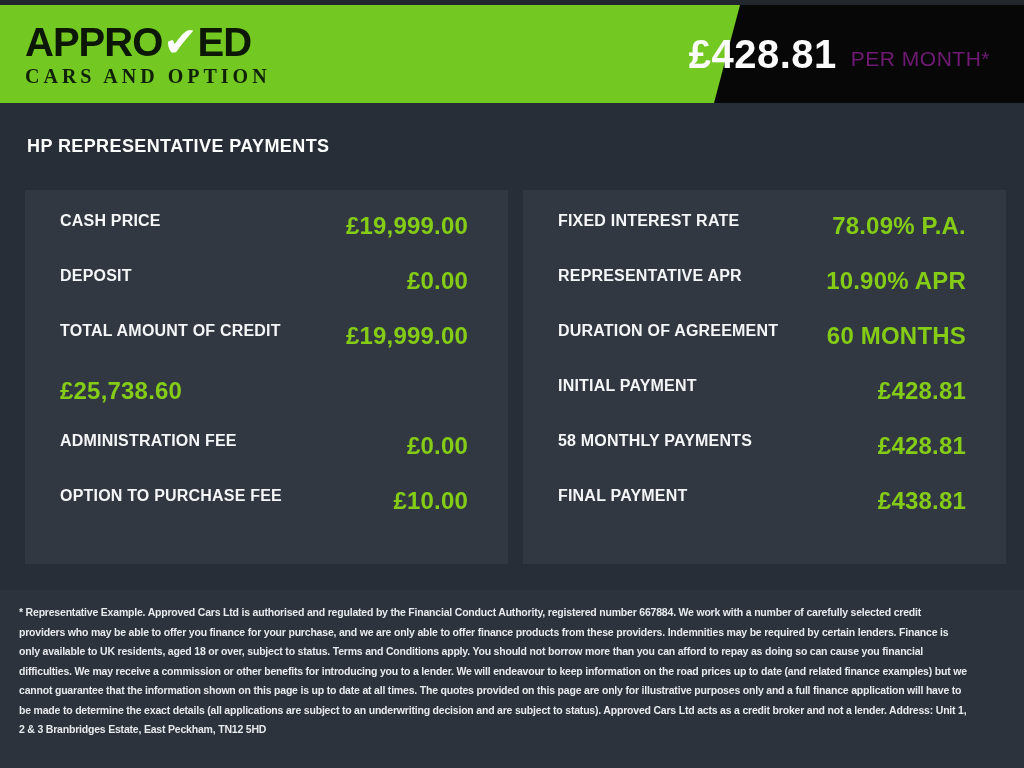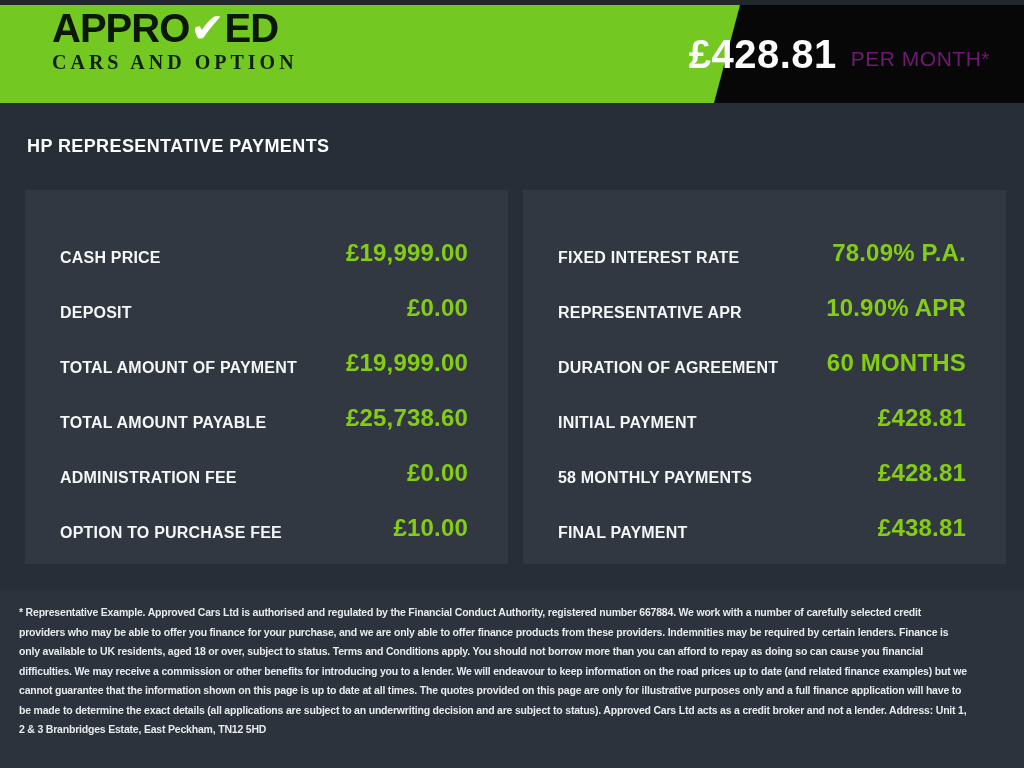--- a/index.html
+++ b/index.html
@@ -13,21 +13,21 @@
 
   
   .topbar { height:5px; background:#22272e; flex:0 0 auto; }
 
   
   .header { position:relative; height:98px; background:#73c822; flex:0 0 auto; }
   .banner-black {
     position:absolute; inset:0; background:#070707;
     clip-path:polygon(740px 0, 1024px 0, 1024px 100%, 714px 100%);
   }
-  .logo { position:absolute; left:25px; top:3px; line-height:1;margin-left:27px; }
+  .logo { position:absolute; left:25px; top:17px; line-height:1; }
   .logo-word {
     font-size:40px; font-weight:800; color:#0c1705;
     letter-spacing:-1px; line-height:1;
   }
   .logo-check {
     font-family:"DejaVu Sans", sans-serif;
     color:#ffffff; font-size:41px; margin:0 1px; font-weight:700;
   }
   .logo-sub {
     font-family:"Liberation Serif", serif;
@@ -50,21 +50,21 @@
     margin:33px 0 0 27px;
     font-size:18px; font-weight:700; color:#fcfdfd; letter-spacing:0.4px;
   }
   .panels { display:flex; gap:15px; margin:33px 18px 0 25px; }
   .panel {
     flex:1; height:374px; background:#313841;
     padding:22px 40px 22px 35px;
     display:flex; flex-direction:column;
   }
   .row {
-    height:55px; display:flex; align-items:flex-end; justify-content:space-between;
+    height:55px; display:flex; align-items:flex-start; justify-content:space-between;
   }
   .row-label {
     font-size:16px; font-weight:700; color:#f4f6f8; letter-spacing:0.2px;
     white-space:nowrap;
   }
   .row-value {
     font-size:24px; font-weight:700; color:#84cc16; letter-spacing:0.2px;
     white-space:nowrap;
   }
 
@@ -108,25 +108,24 @@
       <section class="panel">
         <div class="row">
           <span class="row-label">CASH PRICE</span>
           <span class="row-value">£19,999.00</span>
         </div>
         <div class="row">
           <span class="row-label">DEPOSIT</span>
           <span class="row-value">£0.00</span>
         </div>
         <div class="row">
-          <span class="row-label">TOTAL AMOUNT OF PAYMENT</span>
+          <span class="row-label">TOTAL AMOUNT OF CREDIT</span>
           <span class="row-value">£19,999.00</span>
         </div>
         <div class="row">
-          <span class="row-label">TOTAL AMOUNT PAYABLE</span>
           <span class="row-value">£25,738.60</span>
         </div>
         <div class="row">
           <span class="row-label">ADMINISTRATION FEE</span>
           <span class="row-value">£0.00</span>
         </div>
         <div class="row">
           <span class="row-label">OPTION TO PURCHASE FEE</span>
           <span class="row-value">£10.00</span>
         </div>

